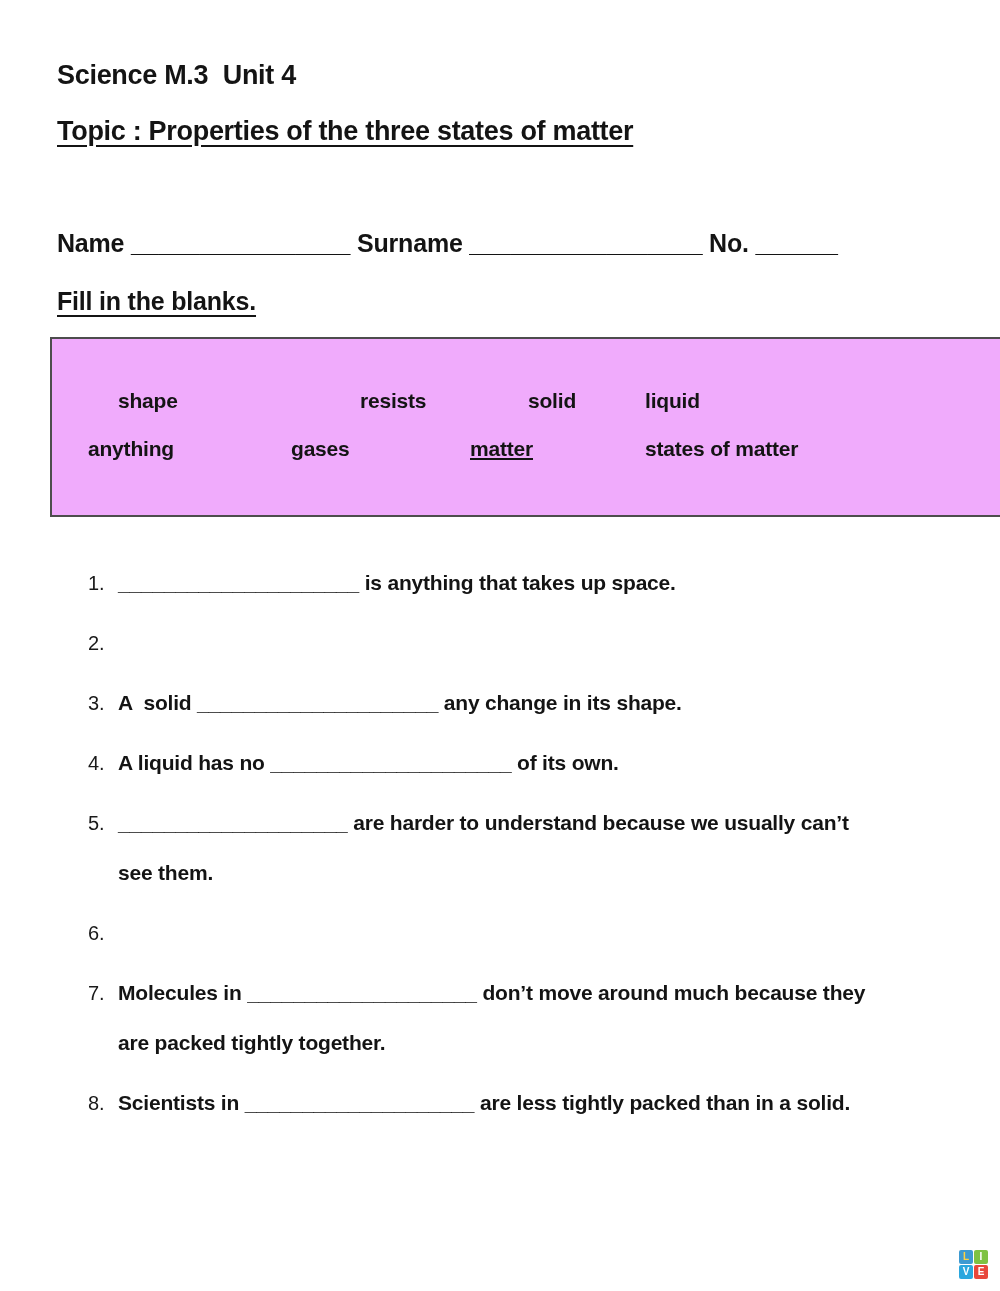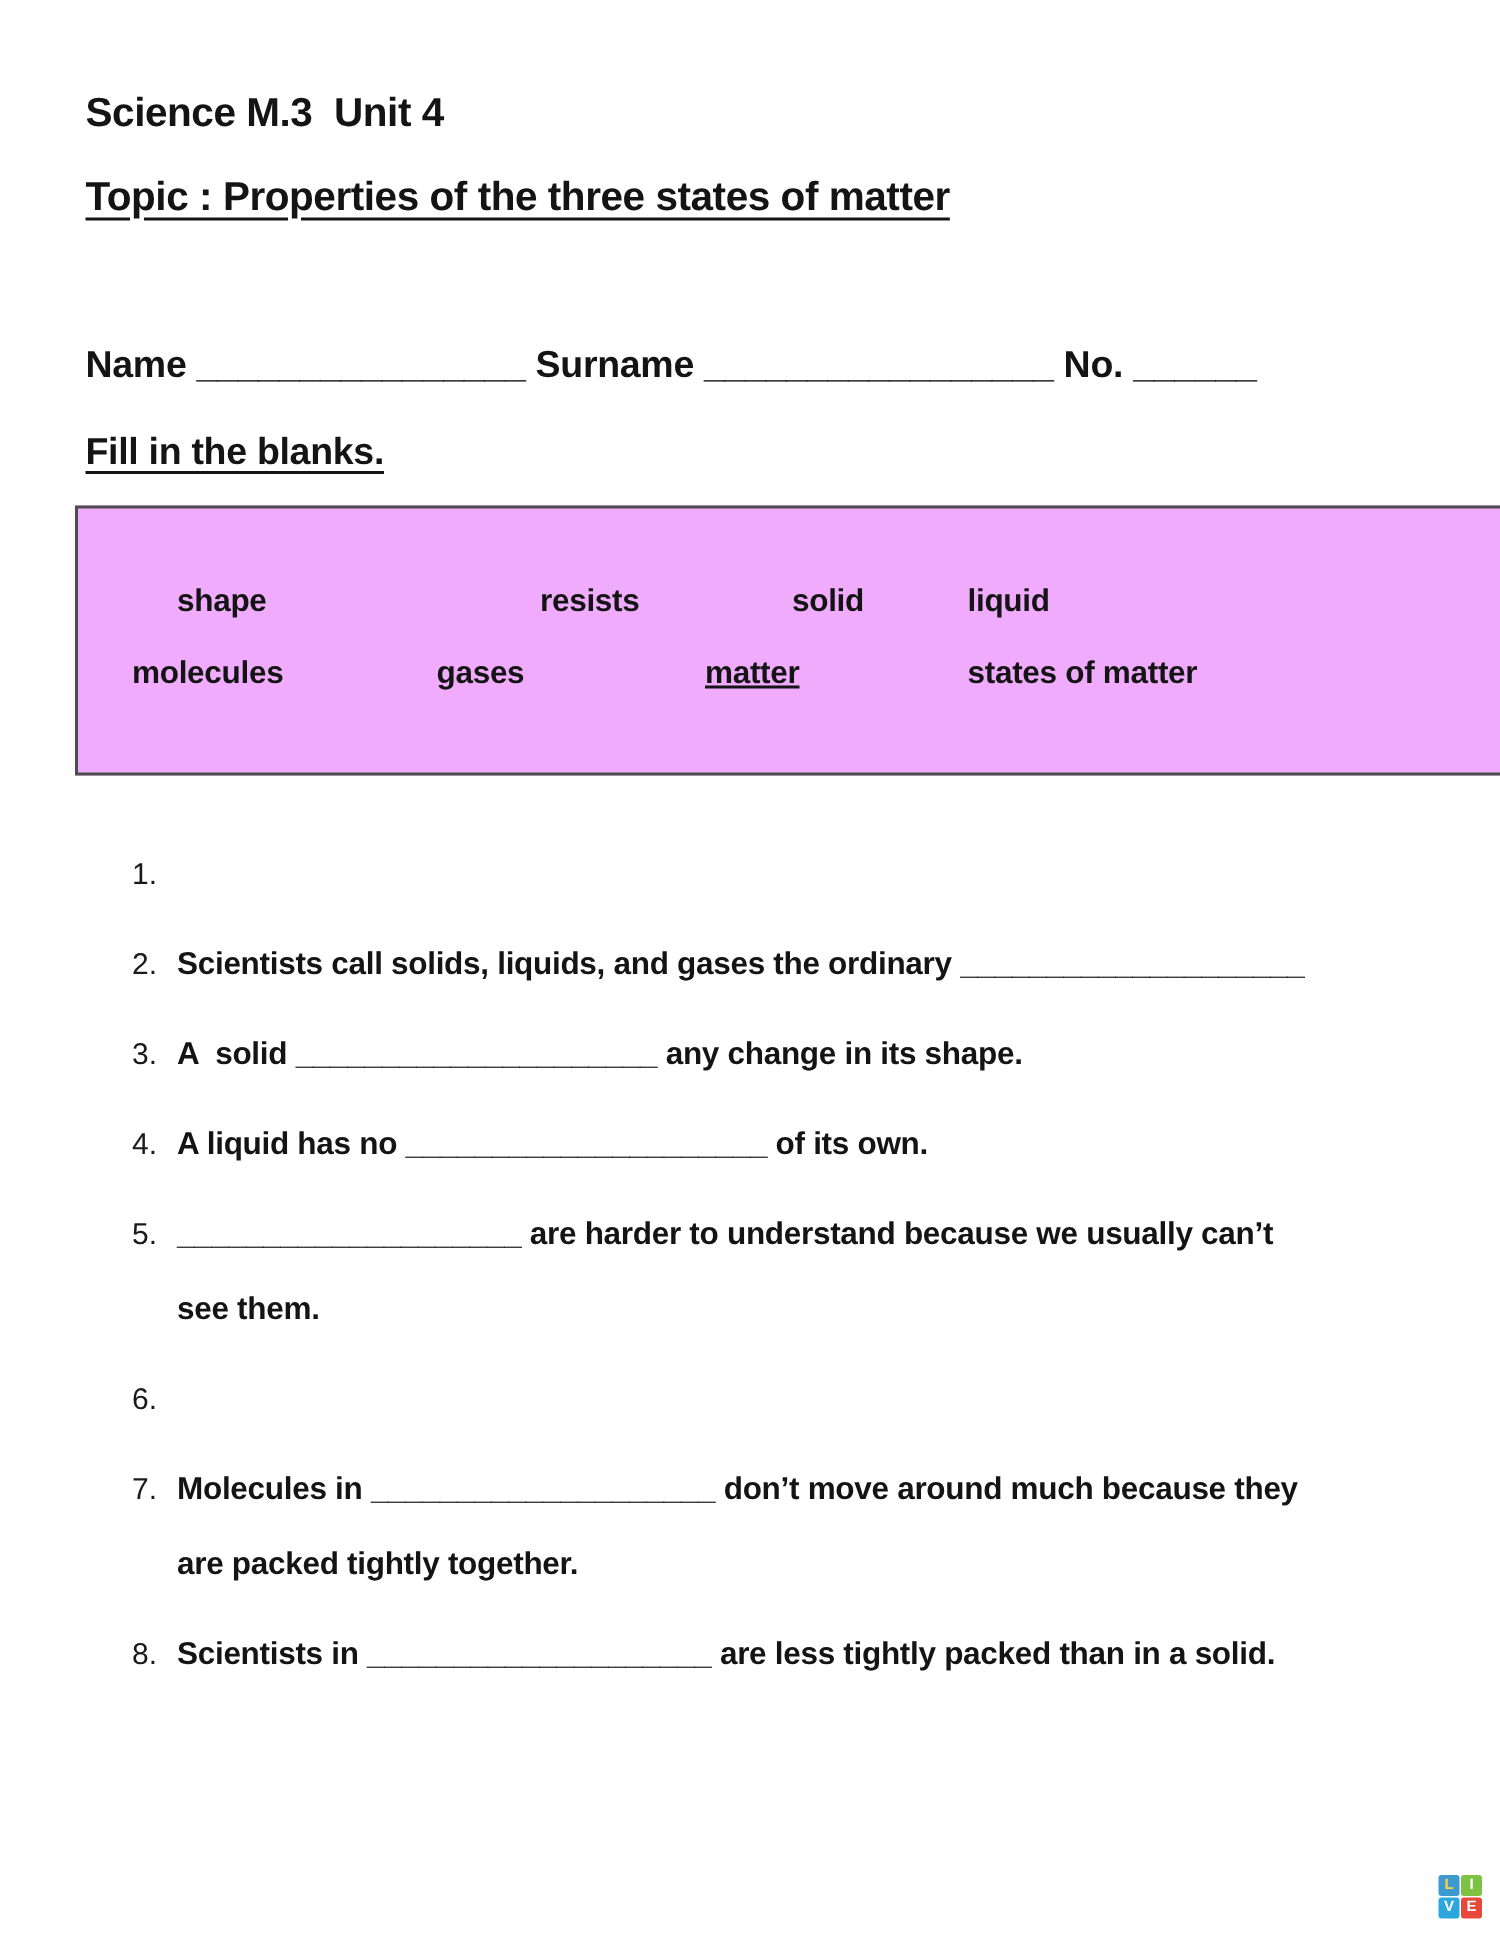--- a/index.html
+++ b/index.html
@@ -127,33 +127,33 @@
 <div class="abs topic">Topic : Properties of the three states of matter</div>
 
 <div class="abs name-line">Name ________________ Surname _________________ No. ______</div>
 <div class="abs fill-line">Fill in the blanks.</div>
 
 <div class="abs word-bank">
   <span class="wb-r1 wb-shape">shape</span>
   <span class="wb-r1 wb-resists">resists</span>
   <span class="wb-r1 wb-solid">solid</span>
   <span class="wb-r1 wb-liquid">liquid</span>
-  <span class="wb-r2 wb-molecules">molecules</span>
+  <span class="wb-r2 wb-molecules">anything</span>
   <span class="wb-r2 wb-gases">gases</span>
   <span class="wb-r2 wb-matter">matter</span>
   <span class="wb-r2 wb-states">states of matter</span>
 </div>
 
 <ul class="abs questions">
   <li class="q-item">
     <span class="q-num">1.</span>
+    <span class="q-text">_____________________ is anything that takes up space.</span>
   </li>
   <li class="q-item">
     <span class="q-num">2.</span>
-    <span class="q-text">Scientists call solids, liquids, and gases the ordinary ____________________</span>
   </li>
   <li class="q-item">
     <span class="q-num">3.</span>
     <span class="q-text">A  solid _____________________ any change in its shape.</span>
   </li>
   <li class="q-item">
     <span class="q-num">4.</span>
     <span class="q-text">A liquid has no _____________________ of its own.</span>
   </li>
   <li class="q-item">

